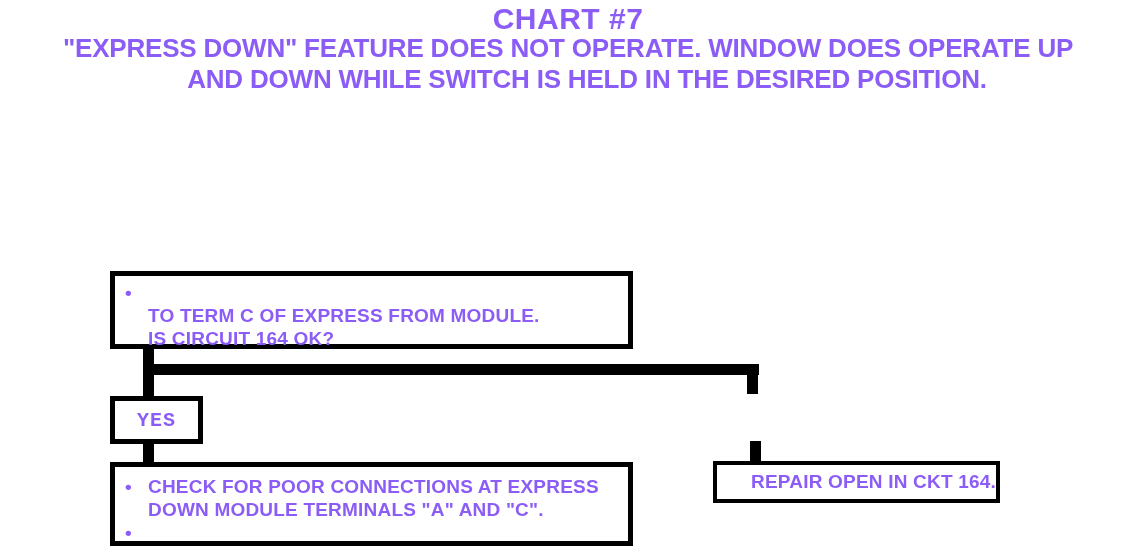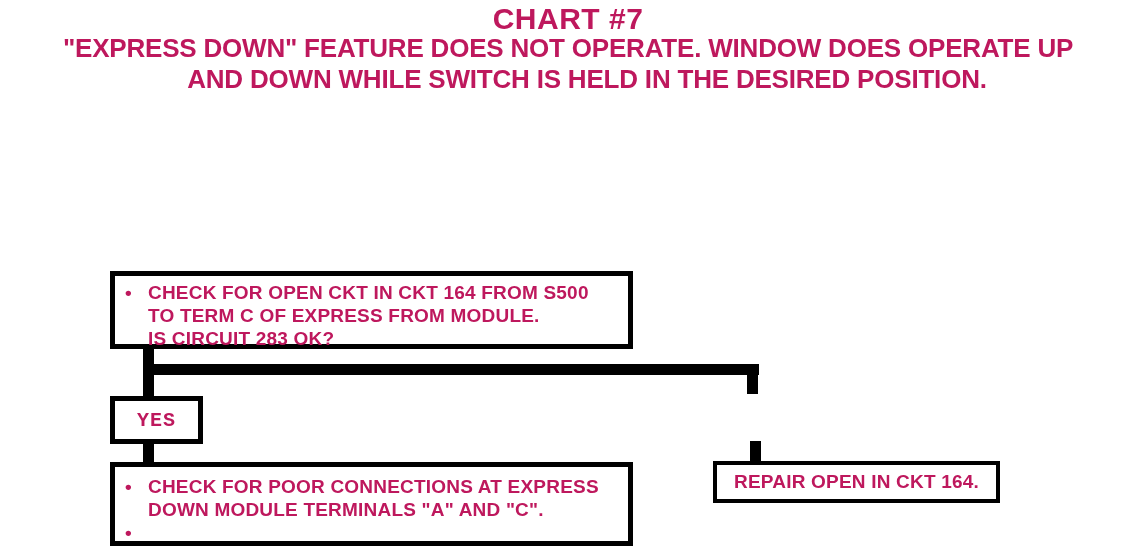--- a/index.html
+++ b/index.html
@@ -5,21 +5,21 @@
   html, body {
     margin: 0;
     padding: 0;
     background: #ffffff;
   }
   .page {
     position: relative;
     width: 1136px;
     height: 554px;
     background: #ffffff;
-    color: #be185d;
+    color: #8b5cf6;
     font-family: "Liberation Sans", "DejaVu Sans", sans-serif;
     font-weight: 700;
     overflow: hidden;
   }
   .chart-title {
     position: absolute;
     top: 2px;
     left: 0;
     width: 100%;
     text-align: center;
@@ -87,21 +87,21 @@
     padding: 8px 4px 0 10px;
   }
   .no-action-box {
     left: 713px;
     top: 461px;
     width: 287px;
     height: 42px;
     border-width: 4px;
     display: flex;
     align-items: center;
-    justify-content: center;
+    justify-content: flex-end;
   }
   .box-line {
     display: flex;
     font-size: 19px;
     line-height: 23px;
     letter-spacing: 0.2px;
     white-space: nowrap;
   }
   .bullet-cell {
     width: 23px;
@@ -138,29 +138,28 @@
 
   <div class="connector conn-stem"></div>
   <div class="connector conn-branch-bar"></div>
   <div class="connector conn-no-drop"></div>
   <div class="connector conn-yes-action"></div>
   <div class="connector conn-no-action"></div>
 
   <div class="node question-box">
     <div class="box-line">
       <span class="bullet-cell">•</span>
-      <span>CHECK FOR OPEN CKT IN CKT 164 FROM S500</span>
     </div>
     <div class="box-line">
       <span class="bullet-cell"></span>
       <span>TO TERM C OF EXPRESS FROM MODULE.</span>
     </div>
     <div class="box-line">
       <span class="bullet-cell"></span>
-      <span>IS CIRCUIT 283 OK?</span>
+      <span>IS CIRCUIT 164 OK?</span>
     </div>
   </div>
 
   <div class="node yes-box">
     <span class="branch-label">YES</span>
   </div>
 
 
   <div class="node yes-action-box">
     <div class="box-line">

